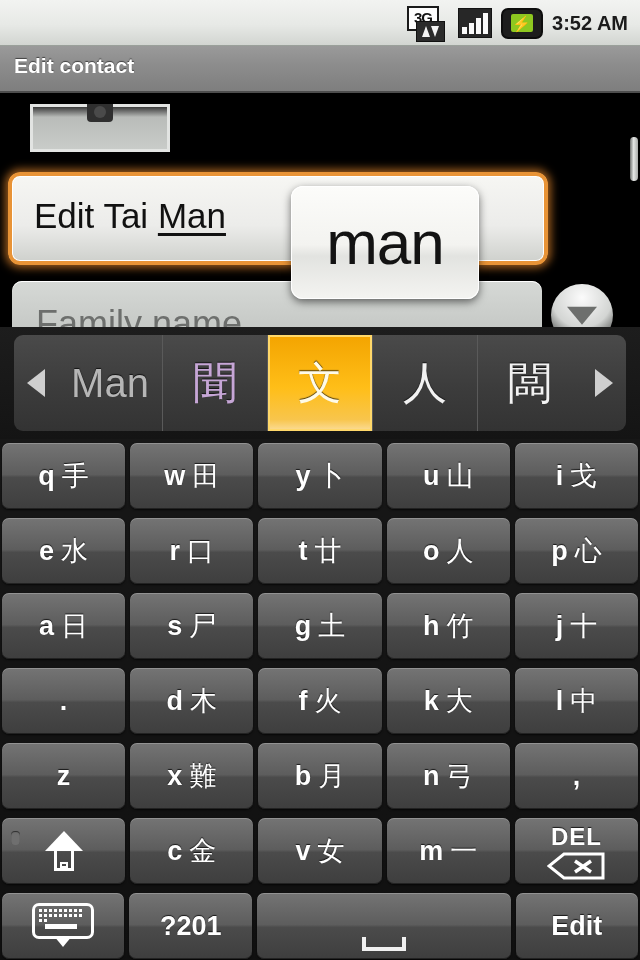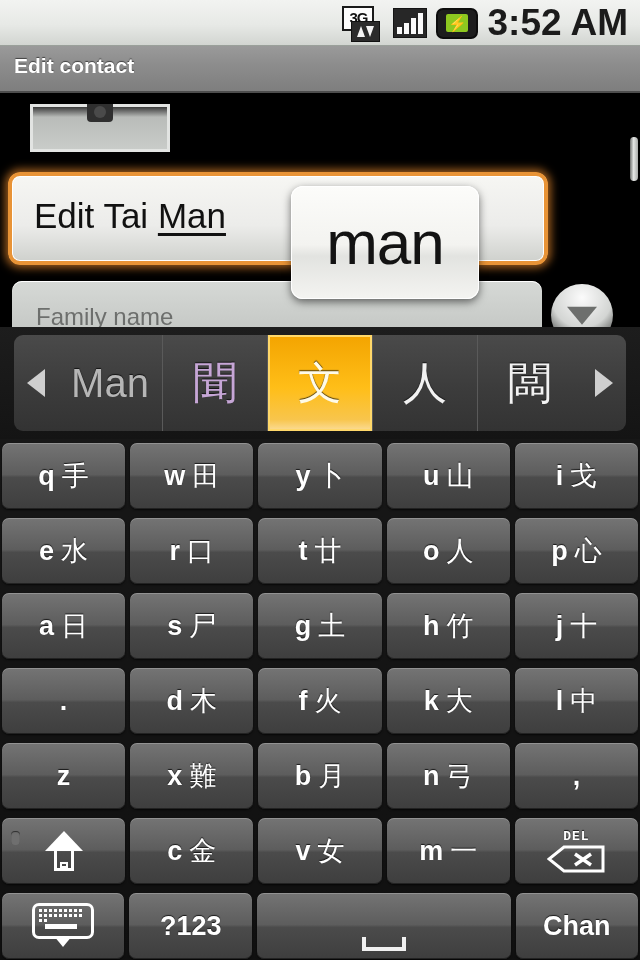--- a/index.html
+++ b/index.html
@@ -85,21 +85,21 @@
     width: 22px; height: 18px;
     background: #8ec820; border-radius: 2px;
     display: flex; align-items: center; justify-content: center;
   }
   #icon-battery .bolt {
     color: #1f2b08; font-size: 15px; font-weight: bold;
     line-height: 15px; font-family: "Liberation Sans", sans-serif;
   }
   #clock {
     color: #1b1b1b;
-    font-size: 37px; font-weight: bold;
+    font-size: 20px; font-weight: bold;
     letter-spacing: 0px;
     font-family: "Liberation Sans", sans-serif;
   }
 
   
   #title-bar {
     position: absolute; left: 0; top: 46px;
     width: 640px; height: 47px;
     background: linear-gradient(to bottom, #9a9a9a 0%, #8d8d8d 40%, #7e7e7e 100%);
     border-bottom: 2px solid #4e4e4e;
@@ -168,21 +168,21 @@
     position: absolute; left: 12px; top: 186px;
     width: 530px; height: 66px;
     border-radius: 10px 10px 0 0;
     background: linear-gradient(to bottom, #d6d9d6 0%, #c6c9c6 70%, #b6b9b6 100%);
     box-shadow: inset 0 1px 0 #ffffff;
     box-sizing: border-box;
     overflow: hidden;
   }
   #family-label {
     position: absolute; left: 24px; top: 22px;
-    font-size: 24px; color: #6d6f6d;
+    font-size: 36px; color: #6d6f6d;
     font-family: "Liberation Sans", sans-serif;
     white-space: nowrap;
   }
   #expand-button {
     position: absolute; left: 551px; top: 189px;
     width: 62px; height: 62px;
     border-radius: 50%;
     background: radial-gradient(circle at 50% 22%, #fbfbfb 0%, #d3d5d3 52%, #6e706e 76%, #2a2b2a 100%);
     box-sizing: border-box;
   }
@@ -368,24 +368,24 @@
     border-radius: 4px;
     background: #6f6f6f;
     box-shadow: inset 0 1px 1px rgba(0,0,0,0.6);
   }
 
   
   .del-ico {
     display: flex; flex-direction: column; align-items: center; gap: 1px;
   }
   .del-ico .dtxt {
-    font-size: 13px; font-weight: bold; color: #ffffff;
+    font-size: 24px; font-weight: bold; color: #ffffff;
     letter-spacing: 1px;
     text-shadow: 0 -1px 1px rgba(0,0,0,0.75);
-    font-family: Liberation Mono, monospace;
+    font-family: Liberation Sans, sans-serif;
   }
   .del-ico .dbox {
     position: relative; width: 58px; height: 28px;
   }
   .del-ico .dbox svg { display: block; }
 
   
   .kb-ico {
     position: relative; width: 62px; height: 46px;
   }
@@ -734,24 +734,24 @@
               <i></i>
               <i></i>
               <i></i>
               <i></i>
           </div>
           <div class="bar"></div>
           <div class="chev"></div>
         </div>
       </div>
       <div class="key mod">
-        <span class="txt">?123</span>
+        <span class="txt">?201</span>
       </div>
       <div class="key mod wide">
         <div class="space-ico"></div>
       </div>
       <div class="key mod">
-        <span class="txt">Chan</span>
+        <span class="txt">Edit</span>
       </div>
     </div>
   </div>
 
 </div>
 
 </body></html>

